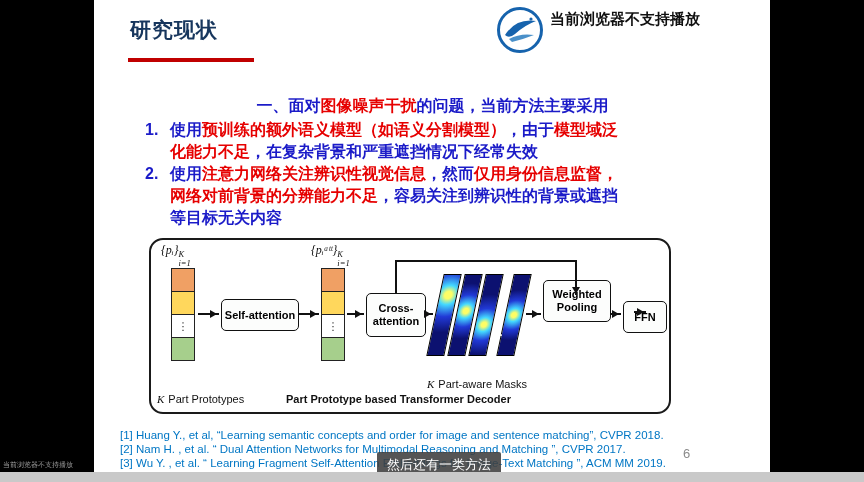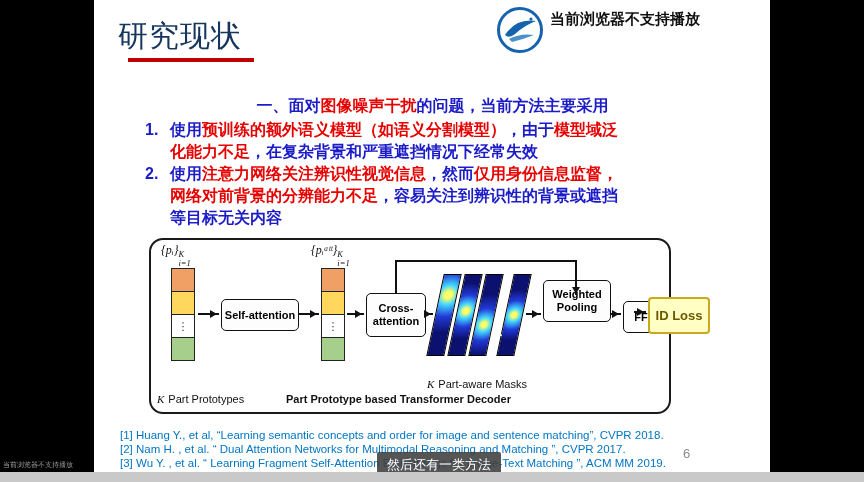--- a/index.html
+++ b/index.html
@@ -1,21 +1,21 @@
 <!DOCTYPE html>
 <html><head>
 <meta charset="utf-8">
 <style>
   html,body{margin:0;padding:0;background:#000;}
   .stage{position:relative;width:864px;height:482px;background:#000;overflow:hidden;
          font-family:"Liberation Sans",sans-serif;}
   .slide{position:absolute;left:94px;top:0;width:676px;height:472px;background:#ffffff;}
 
   
-  .title{position:absolute;left:24px;top:16px;font-size:30px;font-weight:normal;color:#17365d;letter-spacing:1px;}
+  .title{position:absolute;left:36px;top:16px;font-size:21px;font-weight:bold;color:#17365d;letter-spacing:1px;}
   .title-underline{position:absolute;left:34px;top:58px;width:126px;height:4px;background:#c00000;}
 
   
   .logo{position:absolute;left:402px;top:6px;width:48px;height:48px;}
   .logo-text{position:absolute;left:456px;top:8px;font-size:15px;font-weight:bold;color:#101010;line-height:21px;white-space:nowrap;}
 
   
   .content{position:absolute;left:51px;top:95px;width:575px;font-weight:bold;font-size:16px;line-height:22px;}
   .seg-blue{color:#1b1bc8;} .seg-red{color:#e60000;}
   .hdr{margin-bottom:2px;text-align:center;}
@@ -149,21 +149,20 @@
       <div class="lab" style="left:6px;top:153px;">
         <span class="kk">K</span><span>Part Prototypes</span>
       </div>
       <div class="lab lab-decoder" style="left:135px;top:153px;">Part Prototype based Transformer Decoder</div>
       <div class="lab" style="left:276px;top:138px;">
         <span class="kk">K</span><span>Part-aware Masks</span>
       </div>
     </div>
 
     <div class="harrow" style="left:540px;top:311px;width:12px;"></div>
-    <div class="idloss">ID Loss</div>
 
     <div class="refs">
       <div>[1] Huang Y.,  et al,  “Learning semantic concepts and order for image and sentence matching”, CVPR 2018.</div>
       <div>[2] Nam H. , et al. “ Dual Attention Networks for Multimodal Reasoning and Matching ”, CVPR 2017.</div>
       <div>[3] Wu Y. , et al. “ Learning Fragment Self-Attention Embeddings for Image-Text Matching ”, ACM MM 2019.</div>
     </div>
 
     <div class="pagenum">6</div>
   </div>
 

